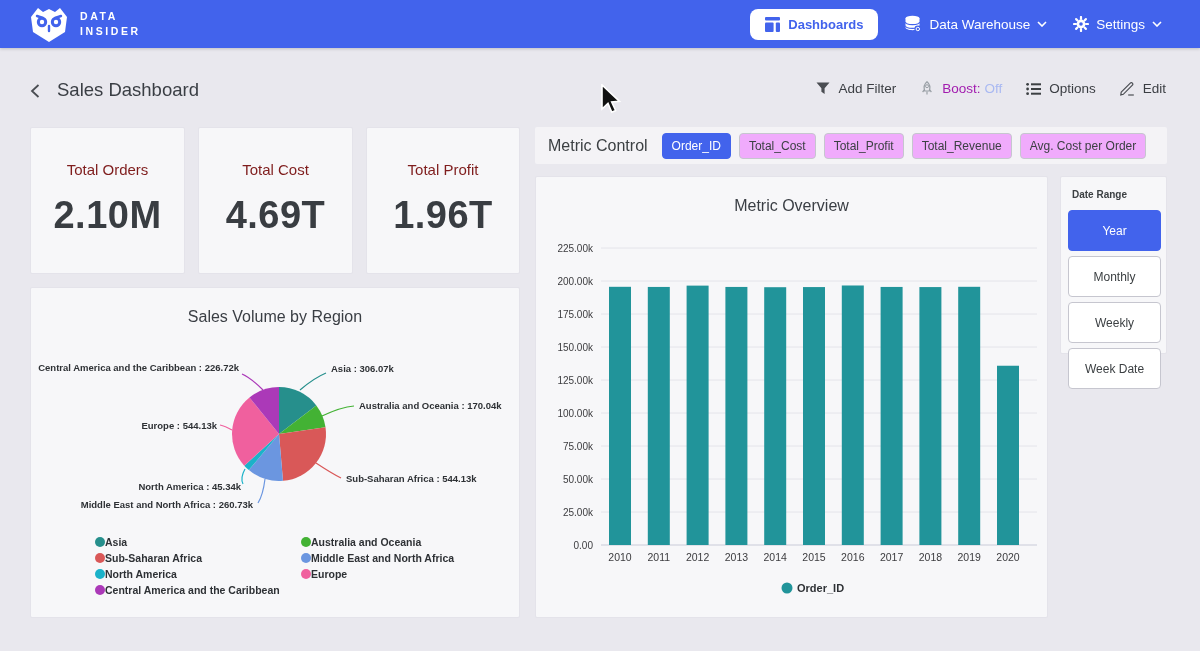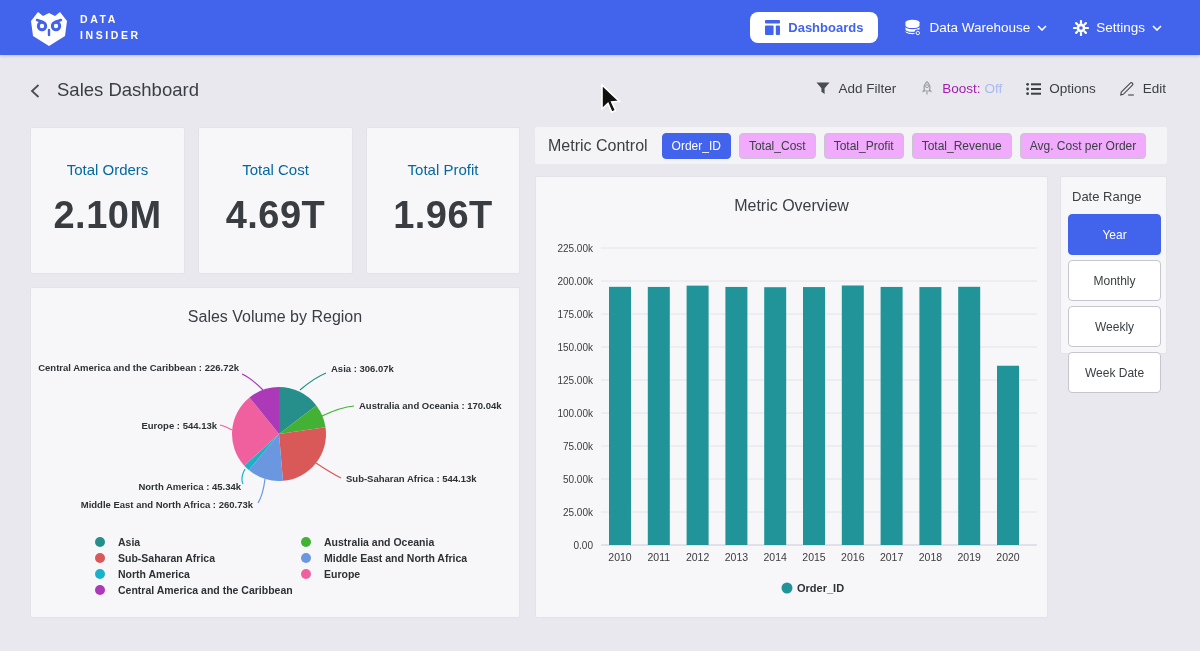--- a/index.html
+++ b/index.html
@@ -6,21 +6,21 @@
   html,body { width:1200px; height:651px; }
   body {
     font-family:"Liberation Sans", sans-serif;
     background:#e9e8ee;
     position:relative;
     overflow:hidden;
     color:#3c4043;
   }
   
   .navbar {
-    position:absolute; top:0; left:0; width:1200px; height:55px;
+    position:absolute; top:0; left:0; width:1200px; height:48px;
     background:#4263ec; display:flex; align-items:center;
     padding:0 38px 0 28px; box-shadow:0 1px 3px rgba(0,0,0,.18);
     z-index:5;
   }
   .brand { display:flex; align-items:center; gap:10px; cursor:pointer; }
   .brand-text { color:#fff; font-size:10.5px; font-weight:bold; letter-spacing:2.6px; line-height:1.45; }
   .nav-right { margin-left:auto; display:flex; align-items:center; gap:26px; }
   .nav-pill {
     display:flex; align-items:center; gap:8px; background:#fff; color:#4263ec;
     font-size:13px; font-weight:bold; padding:8px 15px; border-radius:8px;
@@ -31,53 +31,53 @@
   .subheader { position:absolute; top:55px; left:0; width:1200px; height:62px; }
   .back-btn { position:absolute; left:26px; top:27px; width:20px; height:20px; background:none; border:none; cursor:pointer; }
   .page-title { position:absolute; left:57px; top:24px; font-size:18.5px; color:#3a3e44; font-weight:400; }
   .toolbar { position:absolute; right:34px; top:26px; display:flex; align-items:center; gap:24px; }
   .tool-item { display:flex; align-items:center; gap:8px; font-size:13.5px; color:#3b3e43; background:none; border:none; cursor:pointer; }
   .boost-label { color:#a21caf; }
   .boost-state { color:#a9b9f2; margin-left:-4px; }
   
   .card { position:absolute; background:#f7f7f9; border:1px solid #e4e3ea; border-radius:2px; }
   .kpi { text-align:center; }
-  .kpi-label { margin-top:33px; font-size:15px; color:#0369a1; }
+  .kpi-label { margin-top:33px; font-size:15px; color:#7f1d1d; }
   .kpi-value { margin-top:16px; font-size:38px; font-weight:bold; color:#393d42; letter-spacing:.5px; }
   
   .metric-bar {
     position:absolute; left:535px; top:127px; width:632px; height:37px;
     background:#f4f3f6; border-radius:2px; display:flex; align-items:center;
     padding:0 13px; gap:8px;
   }
   .metric-label { font-size:16px; color:#3c4043; margin-right:6px; }
   .pill-btn {
     font-family:"Liberation Sans", sans-serif;
     font-size:12px; color:#3c4043; background:#f0abfc; border:1px solid #c6c6cf;
     border-radius:4px; padding:5px 9px; cursor:pointer; white-space:nowrap;
   }
   .pill-btn.active { background:#4263ec; border-color:#4263ec; color:#fff; }
   
   .chart-title { text-align:center; padding-top:20px; font-size:16px; color:#3a3e44; font-weight:400; }
   
   .date-card { padding:10px 7px; }
-  .date-label { font-size:13px; color:#3c4043; margin:2px 0 10px 4px; }
+  .date-label { font-size:10px; color:#3c4043; margin:2px 0 10px 4px;font-weight:bold; }
   .dr-btn {
     display:block; width:93px; margin:0 auto 5px auto; height:41px;
     font-family:"Liberation Sans", sans-serif;
     font-size:12px; color:#3c4043; background:#fff; border:1px solid #c6c6cf;
     border-radius:4px; cursor:pointer;
   }
   .dr-btn.active { background:#4263ec; border-color:#4263ec; color:#fff; }
   
   .pie-legend {
     position:absolute; left:64px; top:248px;
     display:grid; grid-template-columns:196px auto; column-gap:10px; row-gap:4px;
   }
-  .legend-item { display:flex; align-items:center; gap:13px; cursor:pointer; }
+  .legend-item { display:flex; align-items:center; gap:0; cursor:pointer; }
   .legend-item .dot { width:10px; height:10px; border-radius:50%; flex:none; }
   .legend-item .lbl { font-size:10.5px; font-weight:bold; color:#2e3135; white-space:nowrap; }
   svg text { font-family:"Liberation Sans", sans-serif; }
   .cursor { position:absolute; left:600px; top:84px; z-index:50; pointer-events:none; }
 </style>
 </head>
 <body>
 
 <header class="navbar">
   <div class="brand">

